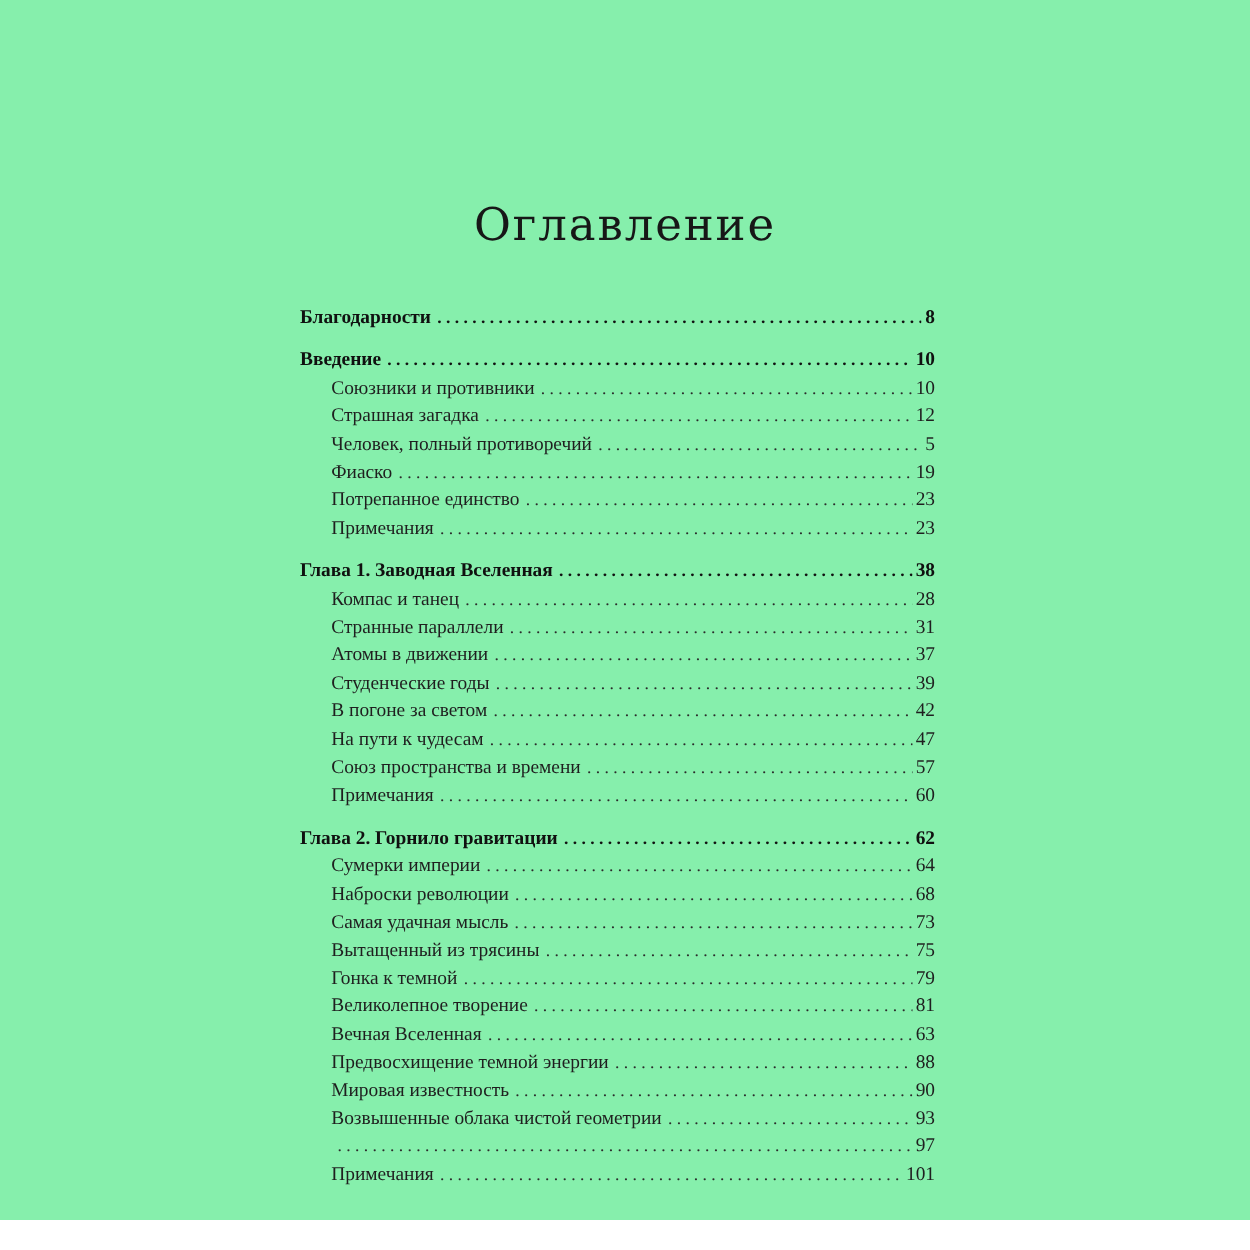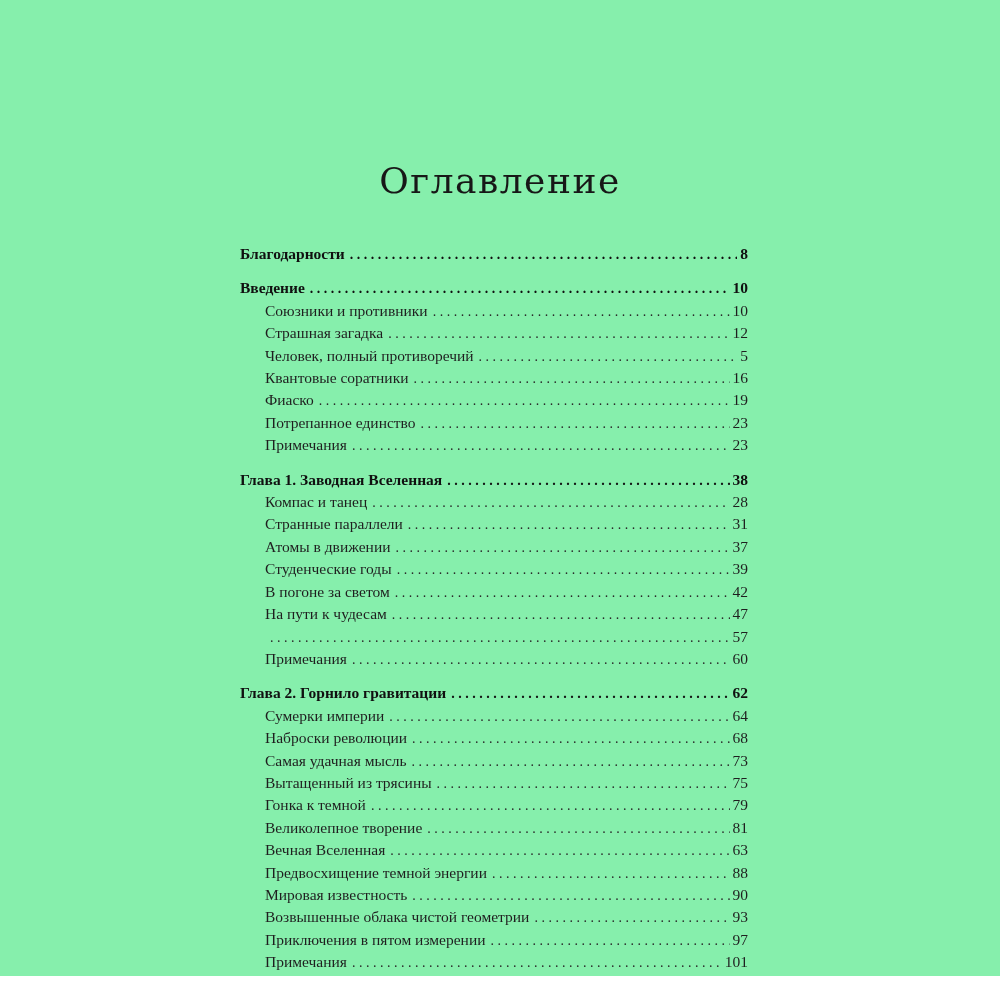--- a/index.html
+++ b/index.html
@@ -97,25 +97,20 @@
         <span class="label">Страшная загадка</span>
         <span class="leader"></span>
         <span class="pagenum">12</span>
       </div>
       <div class="row sub">
         <span class="label">Человек, полный противоречий</span>
         <span class="leader"></span>
         <span class="pagenum">5</span>
       </div>
       <div class="row sub">
-        <span class="label">Квантовые соратники</span>
-        <span class="leader"></span>
-        <span class="pagenum">16</span>
-      </div>
-      <div class="row sub">
         <span class="label">Фиаско</span>
         <span class="leader"></span>
         <span class="pagenum">19</span>
       </div>
       <div class="row sub">
         <span class="label">Потрепанное единство</span>
         <span class="leader"></span>
         <span class="pagenum">23</span>
       </div>
       <div class="row sub">
@@ -152,20 +147,21 @@
         <span class="label">В погоне за светом</span>
         <span class="leader"></span>
         <span class="pagenum">42</span>
       </div>
       <div class="row sub">
         <span class="label">На пути к чудесам</span>
         <span class="leader"></span>
         <span class="pagenum">47</span>
       </div>
       <div class="row sub">
+        <span class="label">Союз пространства и времени</span>
         <span class="leader"></span>
         <span class="pagenum">57</span>
       </div>
       <div class="row sub">
         <span class="label">Примечания</span>
         <span class="leader"></span>
         <span class="pagenum">60</span>
       </div>
       <div class="row heading">
         <span class="label">Глава 2. Горнило гравитации</span>
@@ -216,21 +212,20 @@
         <span class="label">Мировая известность</span>
         <span class="leader"></span>
         <span class="pagenum">90</span>
       </div>
       <div class="row sub">
         <span class="label">Возвышенные облака чистой геометрии</span>
         <span class="leader"></span>
         <span class="pagenum">93</span>
       </div>
       <div class="row sub">
-        <span class="label">Приключения в пятом измерении</span>
         <span class="leader"></span>
         <span class="pagenum">97</span>
       </div>
       <div class="row sub">
         <span class="label">Примечания</span>
         <span class="leader"></span>
         <span class="pagenum">101</span>
       </div>
     </div>
 </div>

